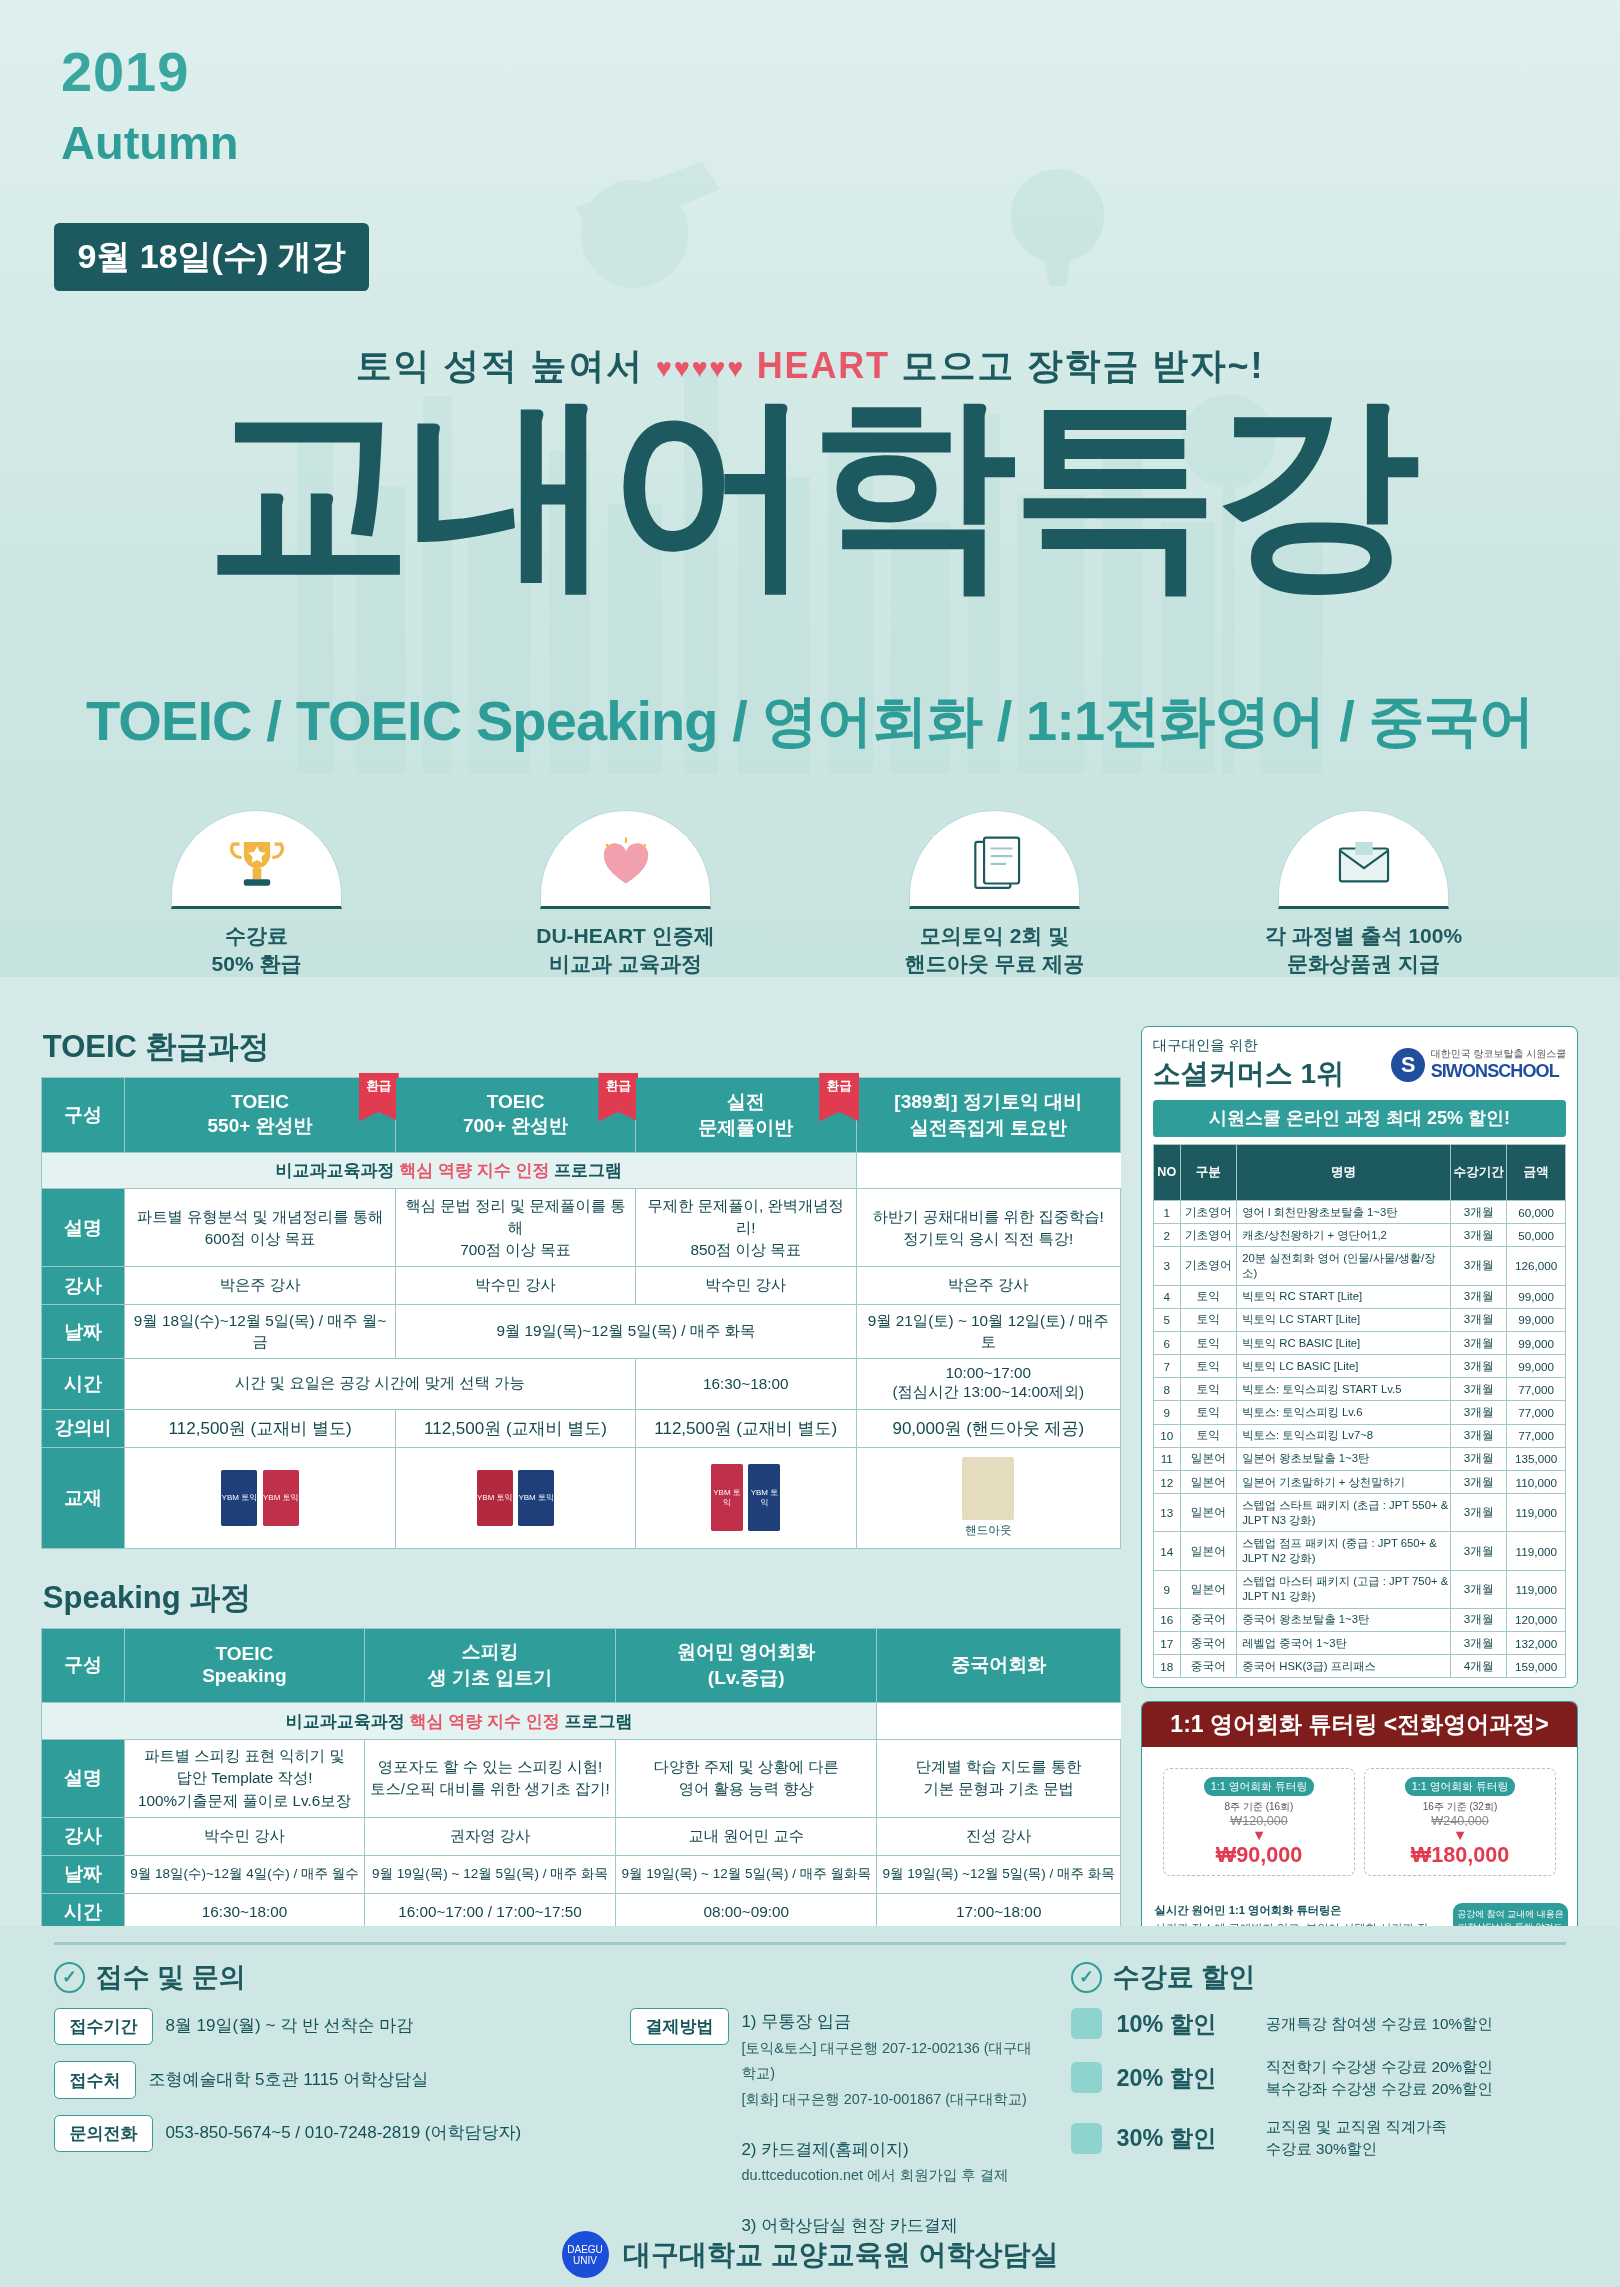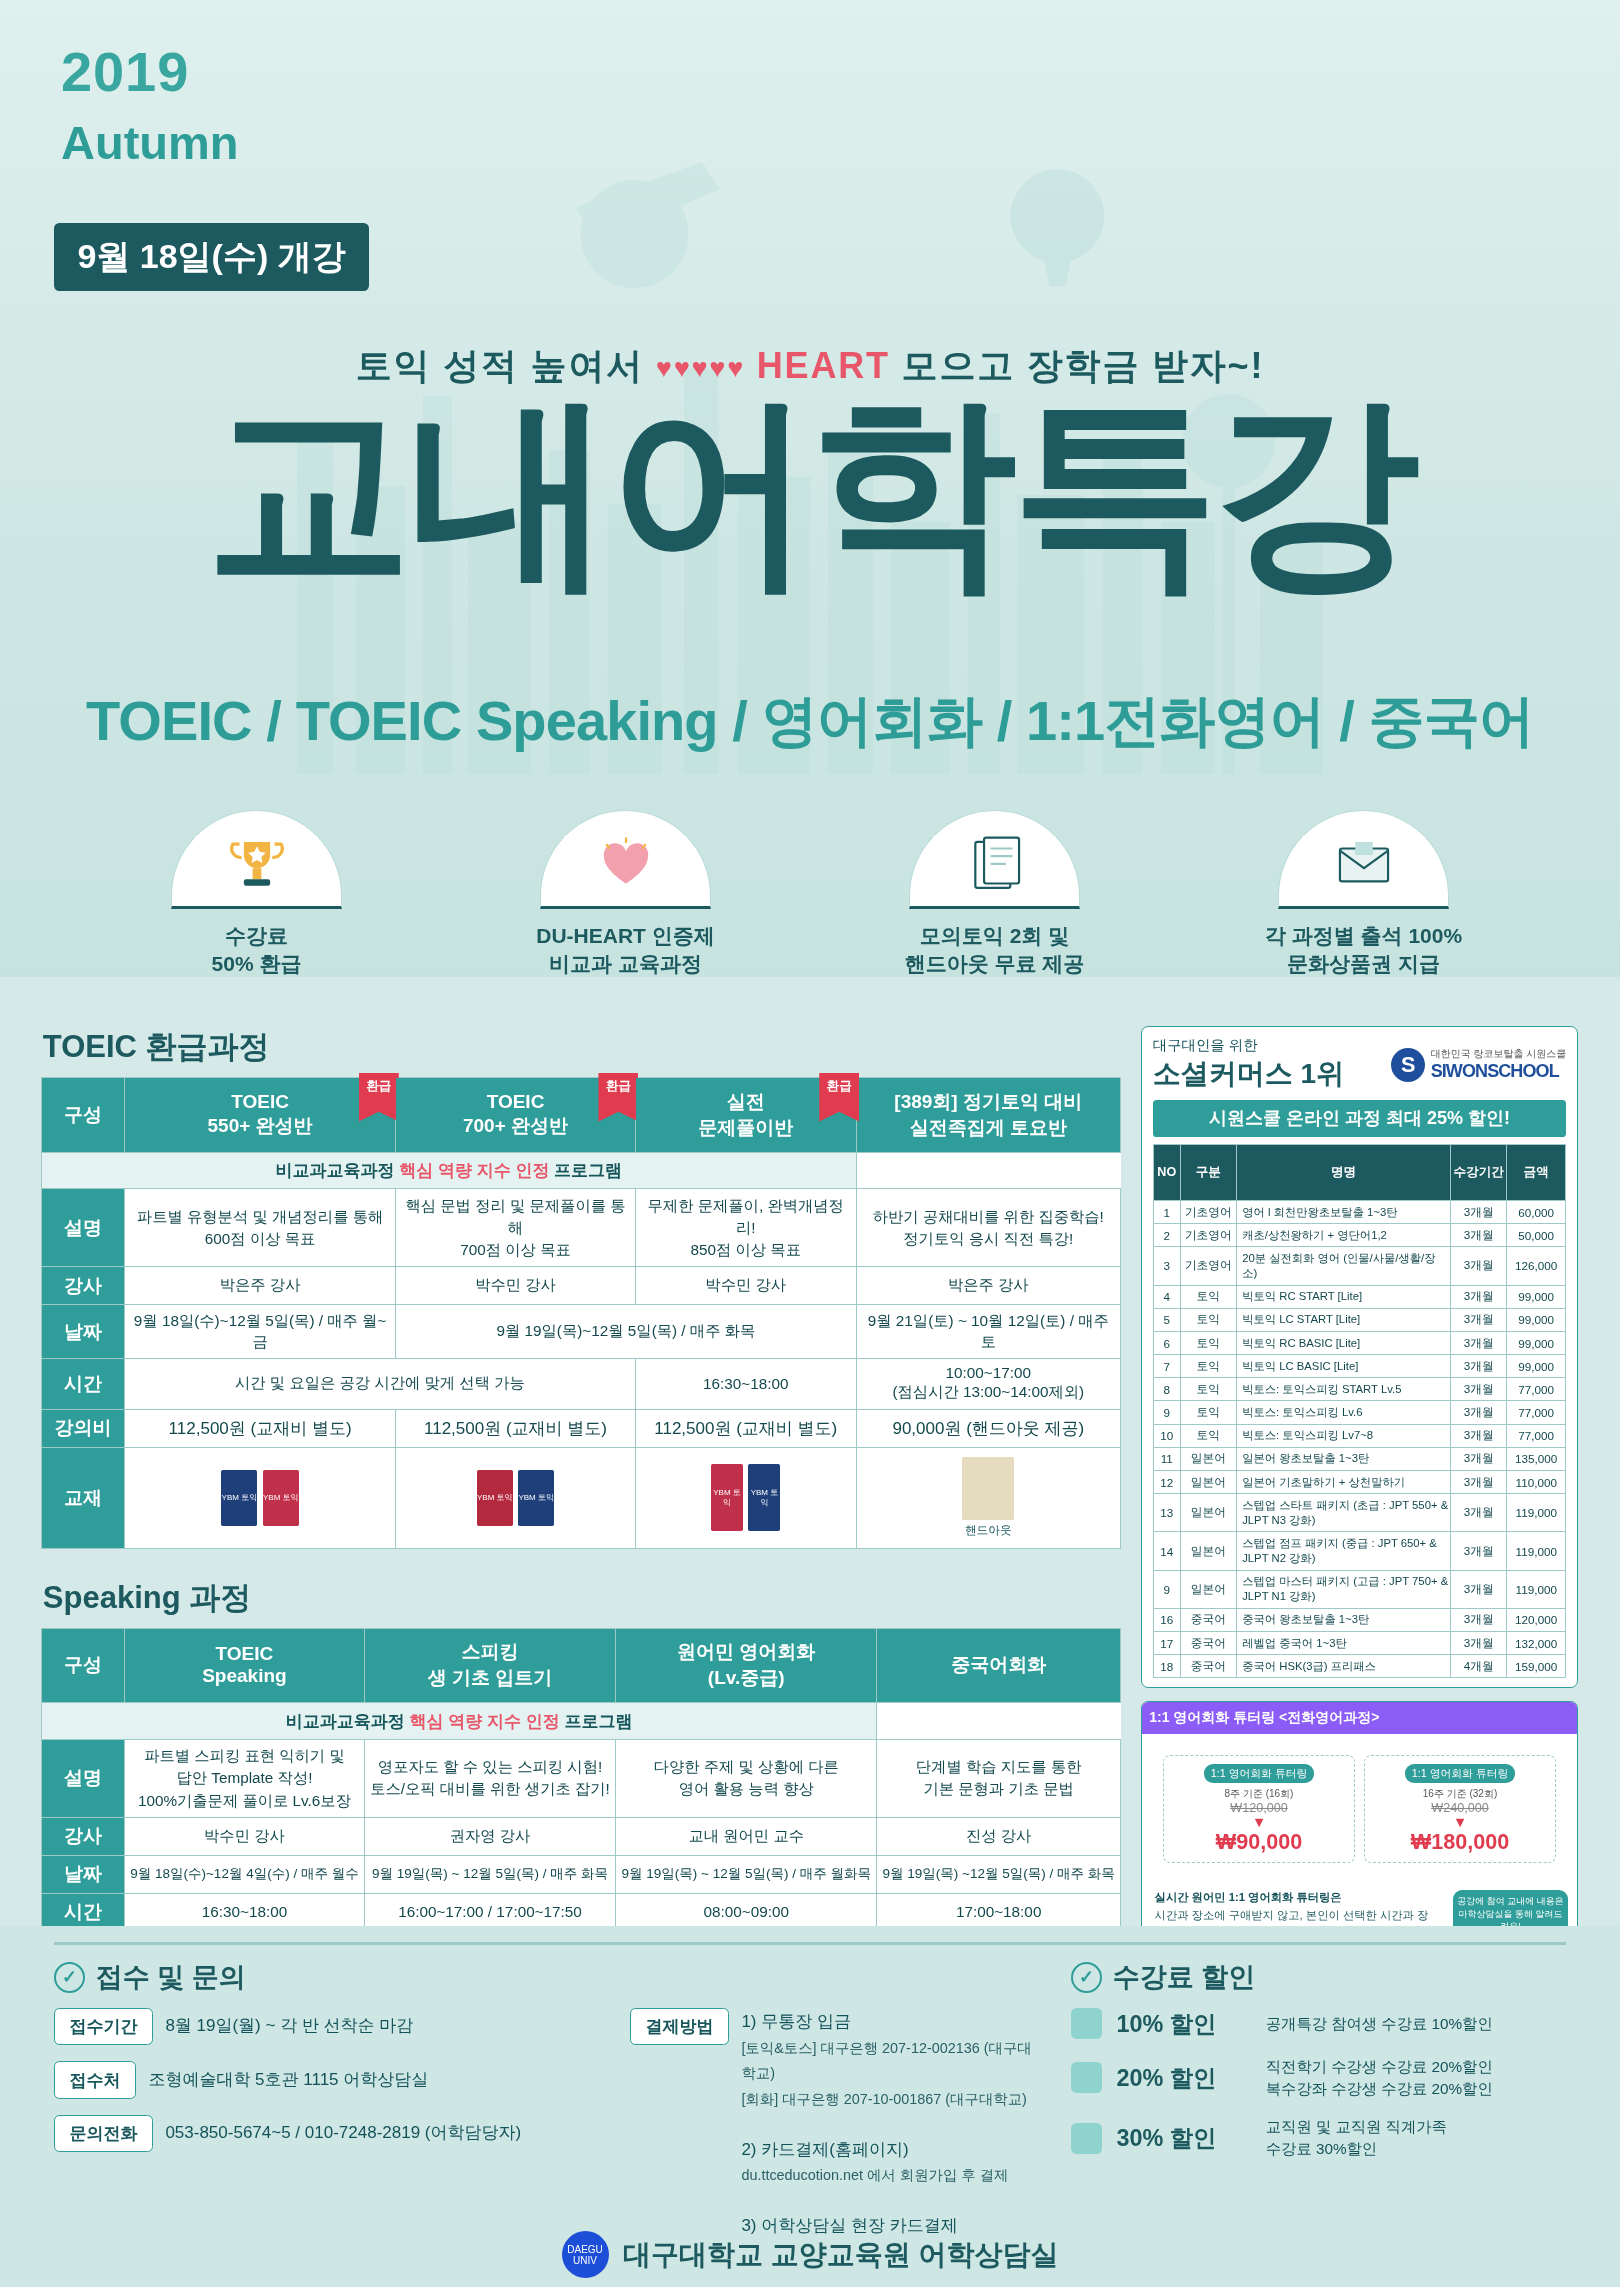--- a/index.html
+++ b/index.html
@@ -66,21 +66,21 @@
   .sws { display:flex; align-items:center; gap:5.4px; }
   .sws .badge { width:34px; height:34px; border-radius:50%; background:#1f4e9c; color:#fff; font-weight:bold; font-size:21.6px; display:flex; align-items:center; justify-content:center; }
   .sws .swtxt .s1 { font-size:10px; color:#555; }
   .sws .swtxt .s2 { font-size:18px; font-weight:bold; color:#1f4e9c; letter-spacing:-0.9px; }
   .promo-bar { margin-top:7.2px; background:#2f9d99; color:#fff; text-align:center; font-size:18px; font-weight:bold; padding:6.3px; border-radius:3.6px; }
   table.pricelist th { background:#1d5a5f; color:#fff; font-size:12.6px; padding:4.5px 1.8px; }
   table.pricelist td { font-size:11.7px; padding:3.6px 1.8px; }
   table.pricelist td.name { text-align:left; padding-left:5.4px; font-size:11.3px; }
 
   .tutor { margin-top:12.6px; background:#fff; border:1.8px solid #2f9d99; border-radius:7.2px; overflow:hidden; }
-  .tutor-head { background:#8b5cf6; color:#fff; text-align:left; font-size:14px; font-weight:bold; padding:7.2px; }
+  .tutor-head { background:#7f1d1d; color:#fff; text-align:center; font-size:23px; font-weight:bold; padding:7.2px; }
   .tutor-cards { display:flex; gap:9px; padding:21px; }
   .tcard { flex:1; border:1.8px dashed #9fc9c6; border-radius:7.2px; text-align:center; padding:7.2px 3.6px; }
   .tcard .t1 { background:#2f9d99; color:#fff; display:inline-block; font-size:10.8px; padding:2.7px 7.2px; border-radius:9px; }
   .tcard .t2 { font-size:10px; color:#555; margin-top:3.6px; }
   .tcard .old { font-size:12.6px; color:#888; text-decoration:line-through; }
   .tcard .new { font-size:21.6px; font-weight:bold; color:#e03b4e; }
   .arrow { color:#e03b4e; font-size:14.4px; line-height:1; }
   .tutor-body { padding:3.6px 12.6px 10.8px; font-size:11.3px; color:#255d62; line-height:1.6; position:relative; }
   .tutor-body .hd { font-weight:bold; color:#14525a; }
   .bubble { position:absolute; right:9px; top:5.4px; width:115px; background:#2f9d99; color:#fff; font-size:9px; text-align:center; border-radius:9px; padding:5.4px 3.6px; line-height:1.4; }

